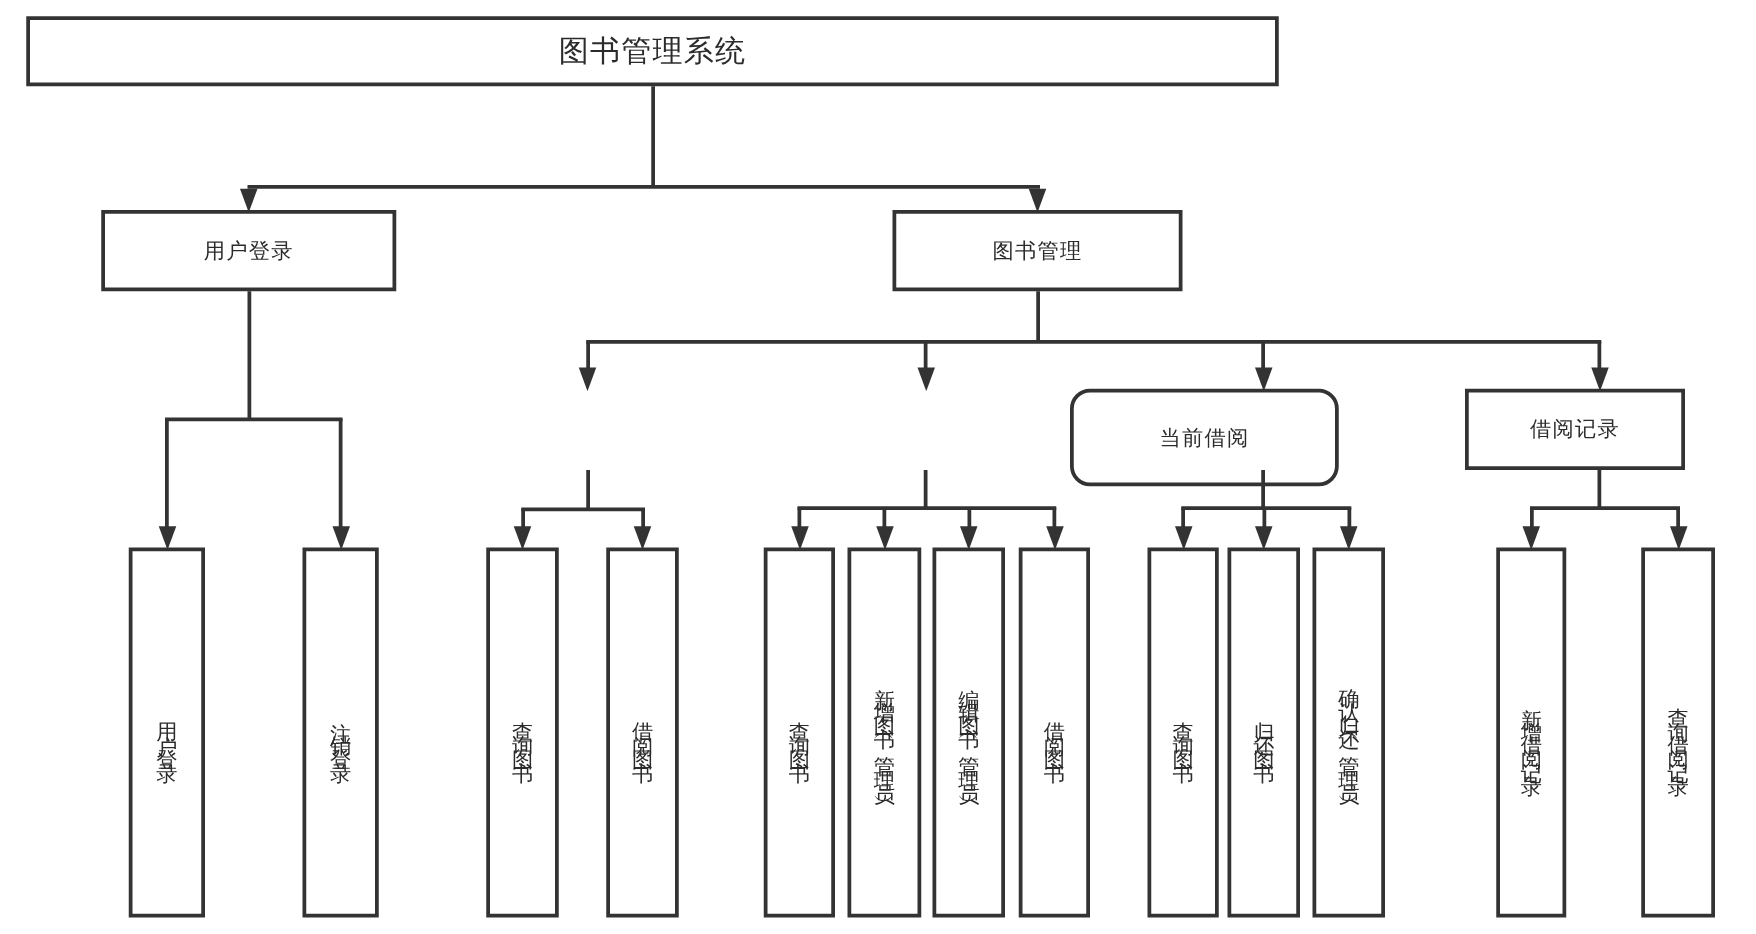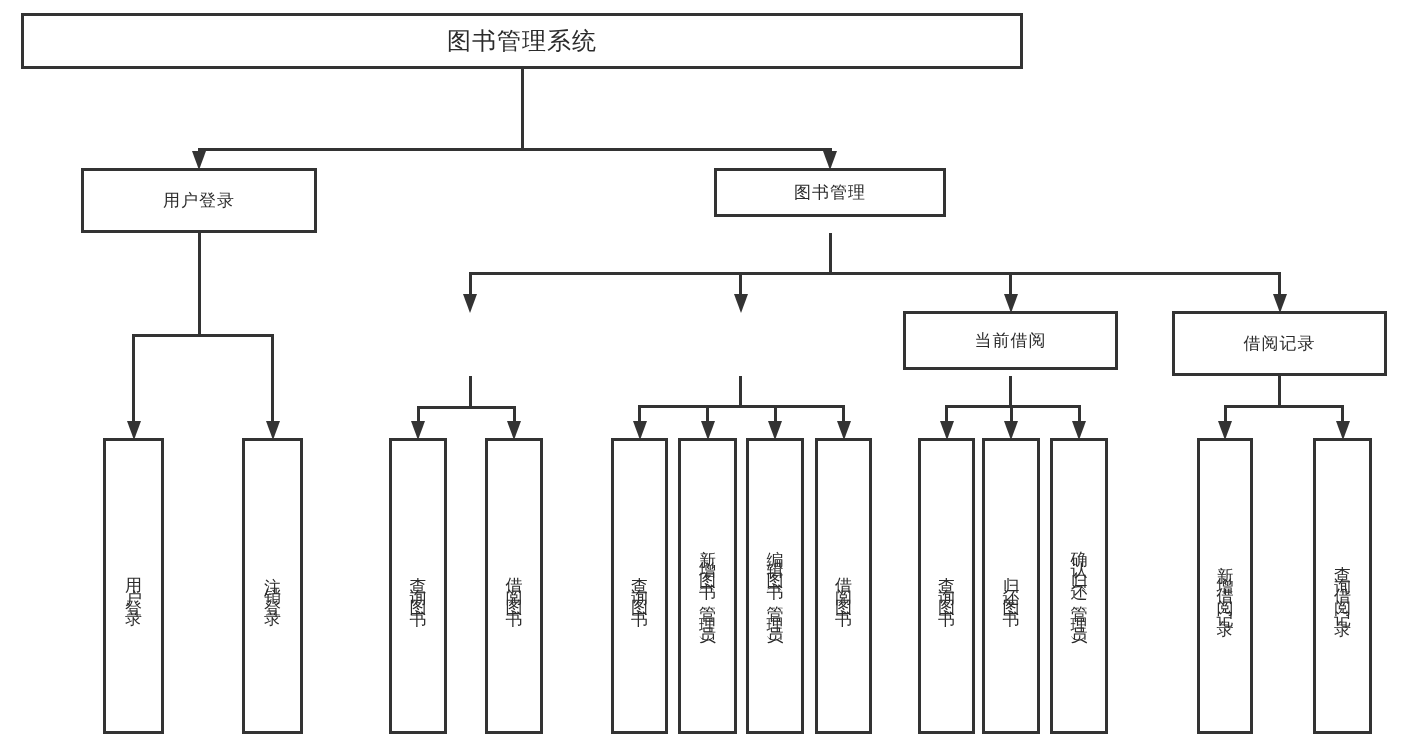--- a/index.html
+++ b/index.html
@@ -66,27 +66,27 @@
 </head>
 <body>
 
 <div id="canvas">
 <div class="node h root" style="left: 21px; top: 13px; width: 1002px; height: 56px; border-color: rgb(51, 51, 51);">
       <span class="lbl">图书管理系统</span>
     </div>
     <div class="node h" style="left: 81px; top: 168px; width: 236px; height: 65px; border-color: rgb(51, 51, 51);">
       <span class="lbl">用户登录</span>
     </div>
-    <div class="node h" style="left: 714px; top: 168px; width: 232px; height: 49px; border-color: rgb(51, 51, 51);">
+    <div class="node h" style="left: 714px; top: 168px; width: 232px; height: 65px; border-color: rgb(51, 51, 51);">
       <span class="lbl">图书管理</span>
     </div>
-    <div class="node h" style="left: 903px; top: 311px; width: 215px; height: 59px; border-color: rgb(51, 51, 51);">
+    <div class="node h" style="left: 856px; top: 311px; width: 215px; height: 78px; border-color: rgb(51, 51, 51); border-radius: 16px;">
       <span class="lbl">当前借阅</span>
     </div>
-    <div class="node h" style="left: 1172px; top: 311px; width: 215px; height: 65px; border-color: rgb(51, 51, 51);">
+    <div class="node h" style="left: 1172px; top: 311px; width: 176px; height: 65px; border-color: rgb(51, 51, 51);">
       <span class="lbl">借阅记录</span>
     </div>
     <div class="node v" style="left: 103px; top: 438px; width: 61px; height: 296px; border-color: rgb(51, 51, 51);">
       <span class="lbl">用户登录</span>
     </div>
     <div class="node v" style="left: 242px; top: 438px; width: 61px; height: 296px; border-color: rgb(51, 51, 51);">
       <span class="lbl">注销登录</span>
     </div>
     <div class="node v" style="left: 389px; top: 438px; width: 58px; height: 296px; border-color: rgb(51, 51, 51);">
       <span class="lbl">查询图书</span>

